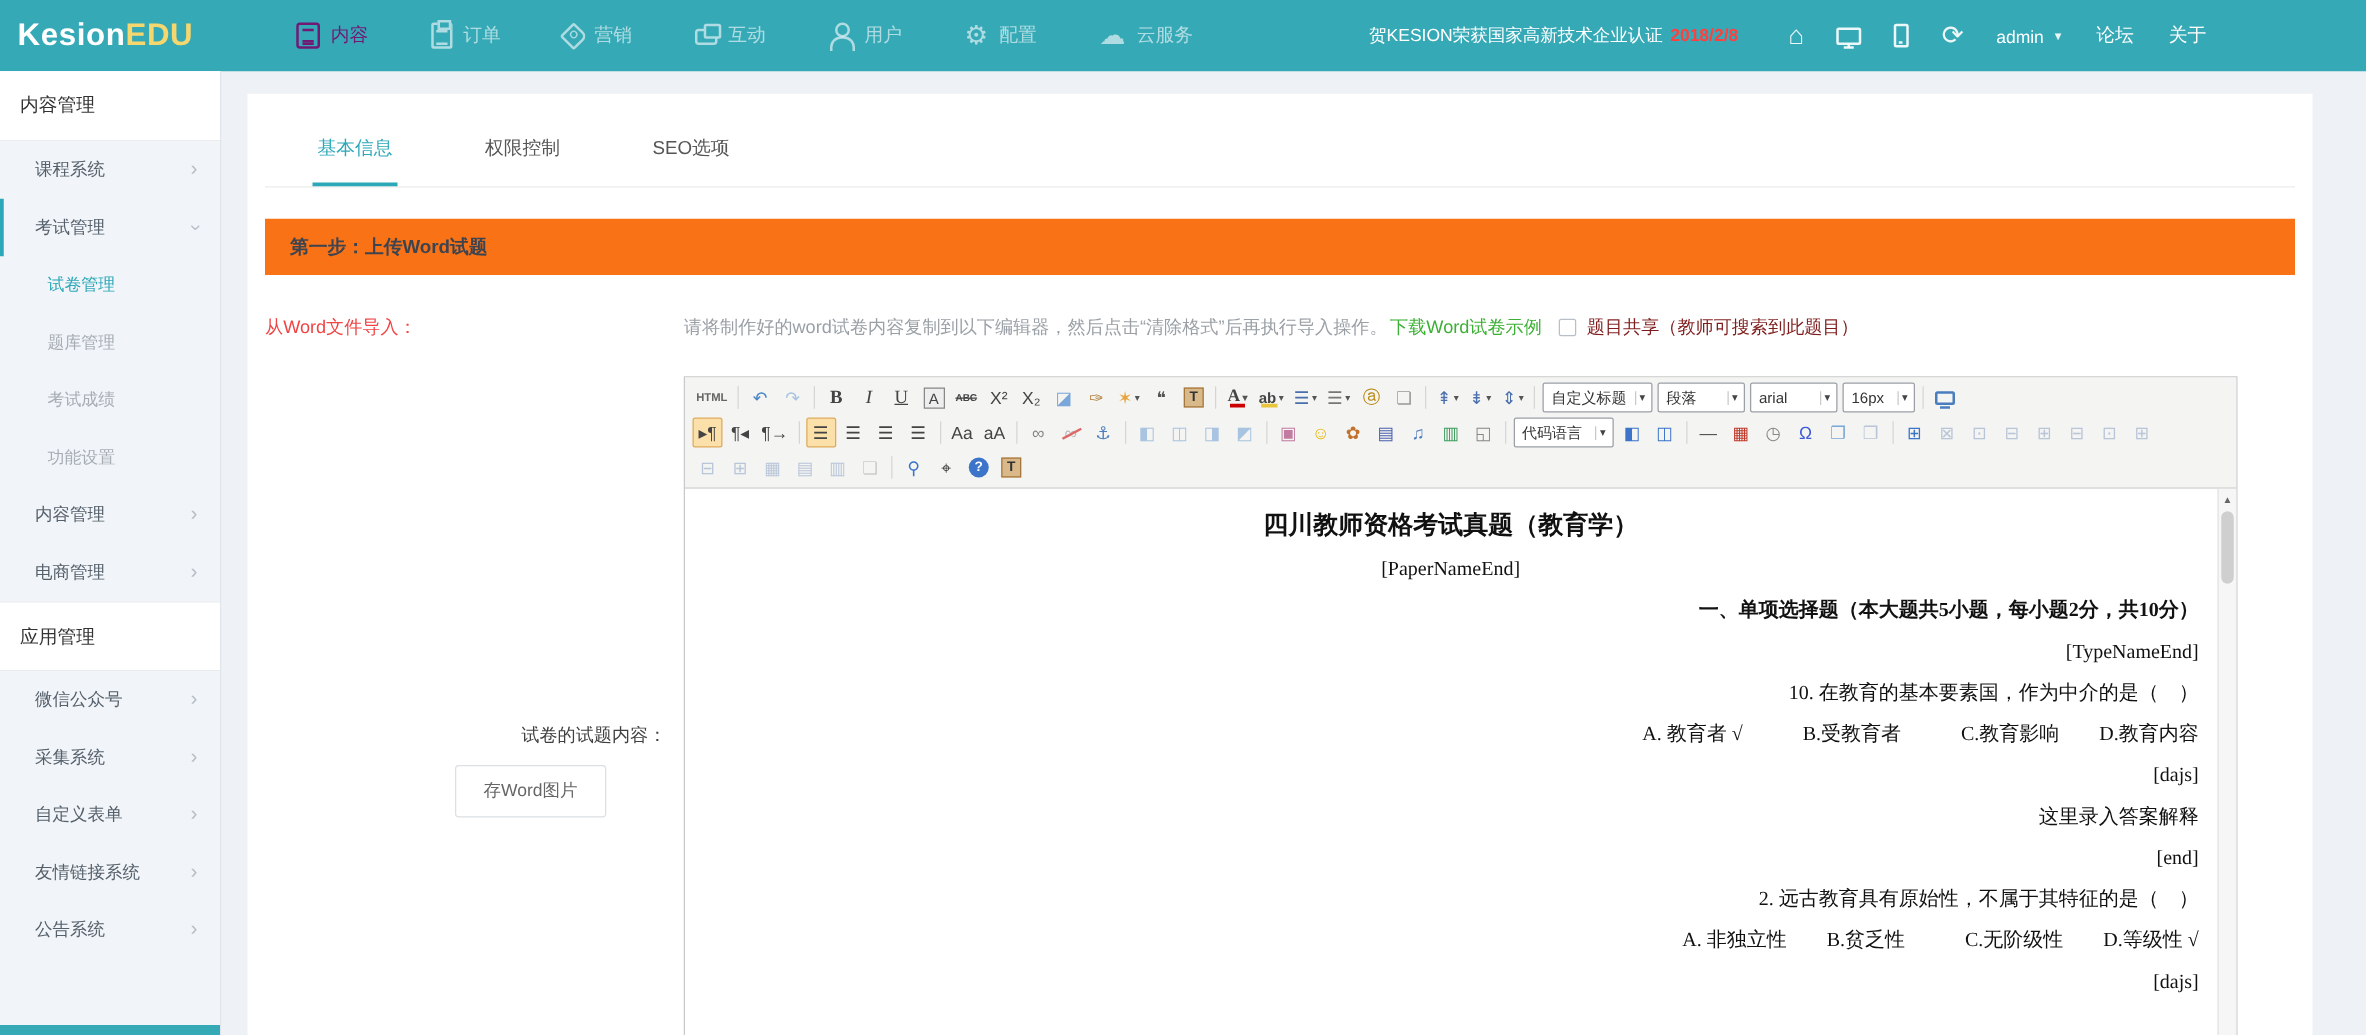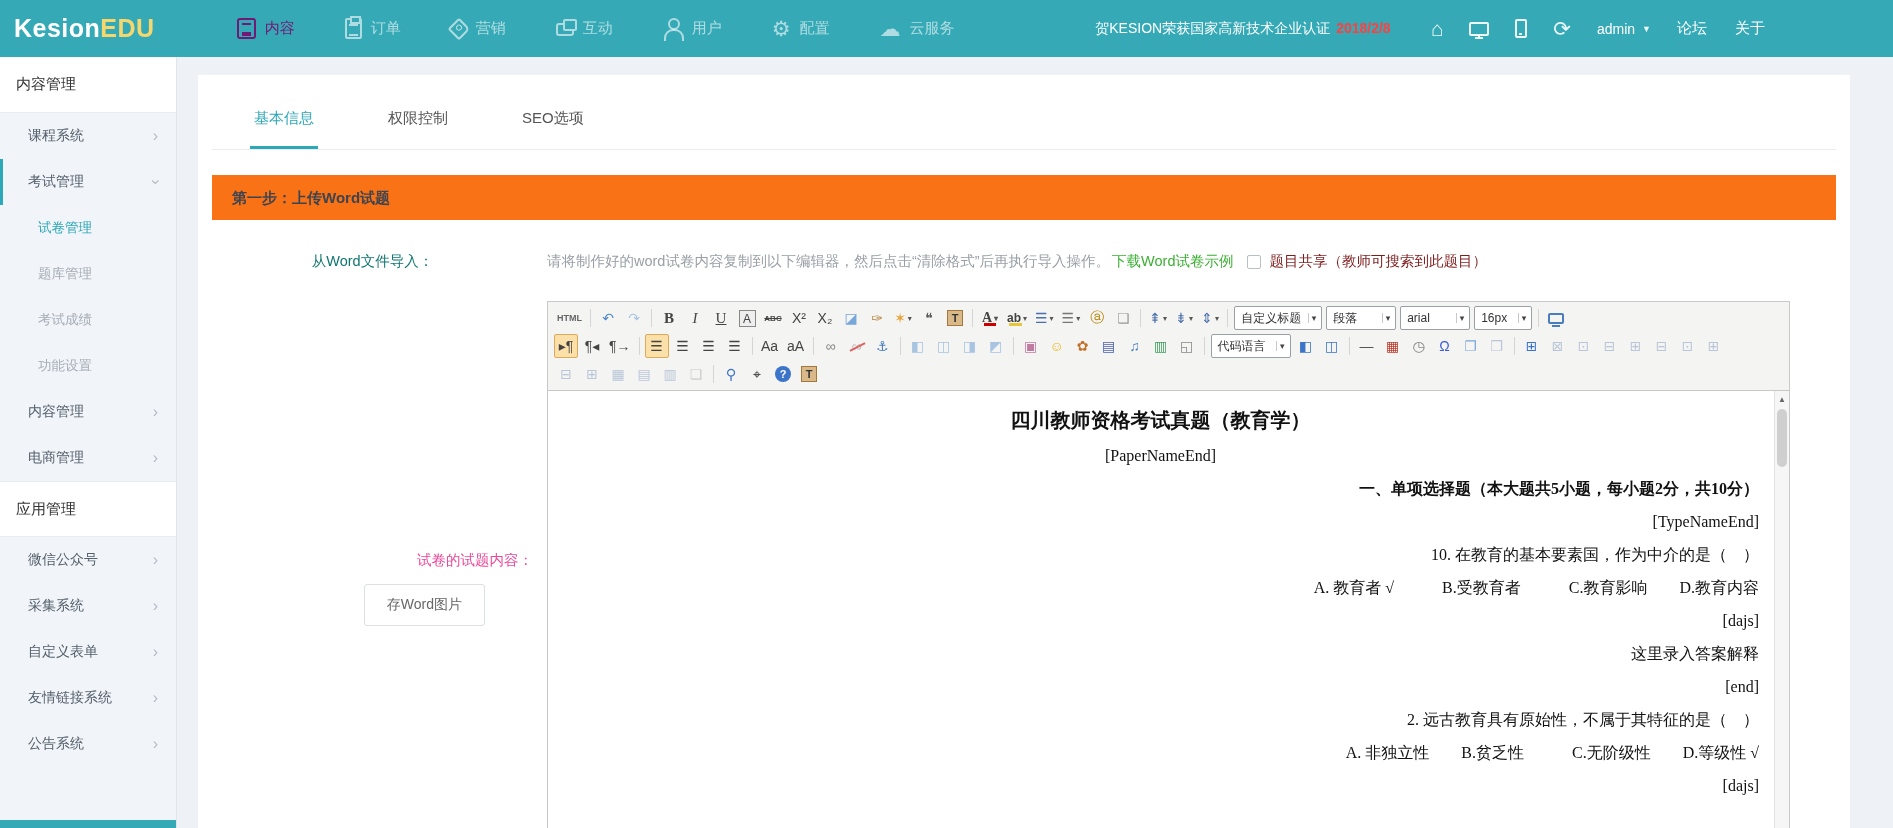--- a/index.html
+++ b/index.html
@@ -75,31 +75,31 @@
   
   .main { flex:1; padding:18px 43px 0 21px; overflow:hidden; }
   .card { background:#fff; height:100%; padding:0 14px; overflow:hidden; }
   .tabs { display:flex; gap:66px; padding:34px 0 0 38px; border-bottom:1px solid #ececec; }
   .tab { font-size:15px; color:#555; padding:0 4px 18px 4px; cursor:pointer;
     border-bottom:3px solid transparent; }
   .tab.active { color:#2da8b8; border-bottom-color:#2da8b8; }
   .step-header { margin-top:25px; height:45px; background:#f97316; line-height:45px;
     padding-left:20px; font-size:15px; font-weight:bold; color:#3d4450; }
   .import-row { display:flex; align-items:center; margin-top:32px; font-size:14.5px; }
-  .form-label { width:321px; text-align:center; color:#0f766e; flex-shrink:0; }
+  .form-label { width:321px; text-align:left; color:#ef4444; flex-shrink:0; }
   .import-content { display:flex; align-items:center; margin-left:14px; color:#9aa0a6; }
   .word-link { color:#3cb034; margin-left:2px; cursor:pointer; }
   .checkbox { width:14px; height:14px; border:1px solid #b9bfc6; border-radius:2px; background:#fff;
     margin:0 8px 0 14px; flex-shrink:0; cursor:pointer; }
   .cb-label { color:#7f1d1d; }
 
   .editor-row { display:flex; margin-top:30px; }
   .editor-label-col { width:335px; flex-shrink:0; display:flex; flex-direction:column;
     align-items:flex-end; padding-top:250px; font-size:14.5px; }
-  .editor-label { color:#ec4899; padding-right:14px; }
+  .editor-label { color:#404040; padding-right:14px;margin-top:28px; }
   .word-img-btn { margin:14px 62px 0 0; padding:11px 22px; background:#fff;
     border:1px solid #dcdfe3; border-radius:3px; color:#666; font-size:14px; cursor:pointer; }
 
   
   .editor { flex:1; margin-right:46px; border:1px solid #c9c9c9; height:710px;
     display:flex; flex-direction:column; background:#fff; }
   .toolbar { background:#f4f4f2; border-bottom:1px solid #c9c9c9; padding:2px 3px; }
   .tb-row { display:flex; align-items:center; padding:1px 2px; white-space:nowrap; }
   .tb-btn { display:inline-flex; align-items:center; justify-content:center; min-width:24px;
     height:24px; padding:0 2px; margin:1px; border:1px solid transparent; border-radius:2px;

